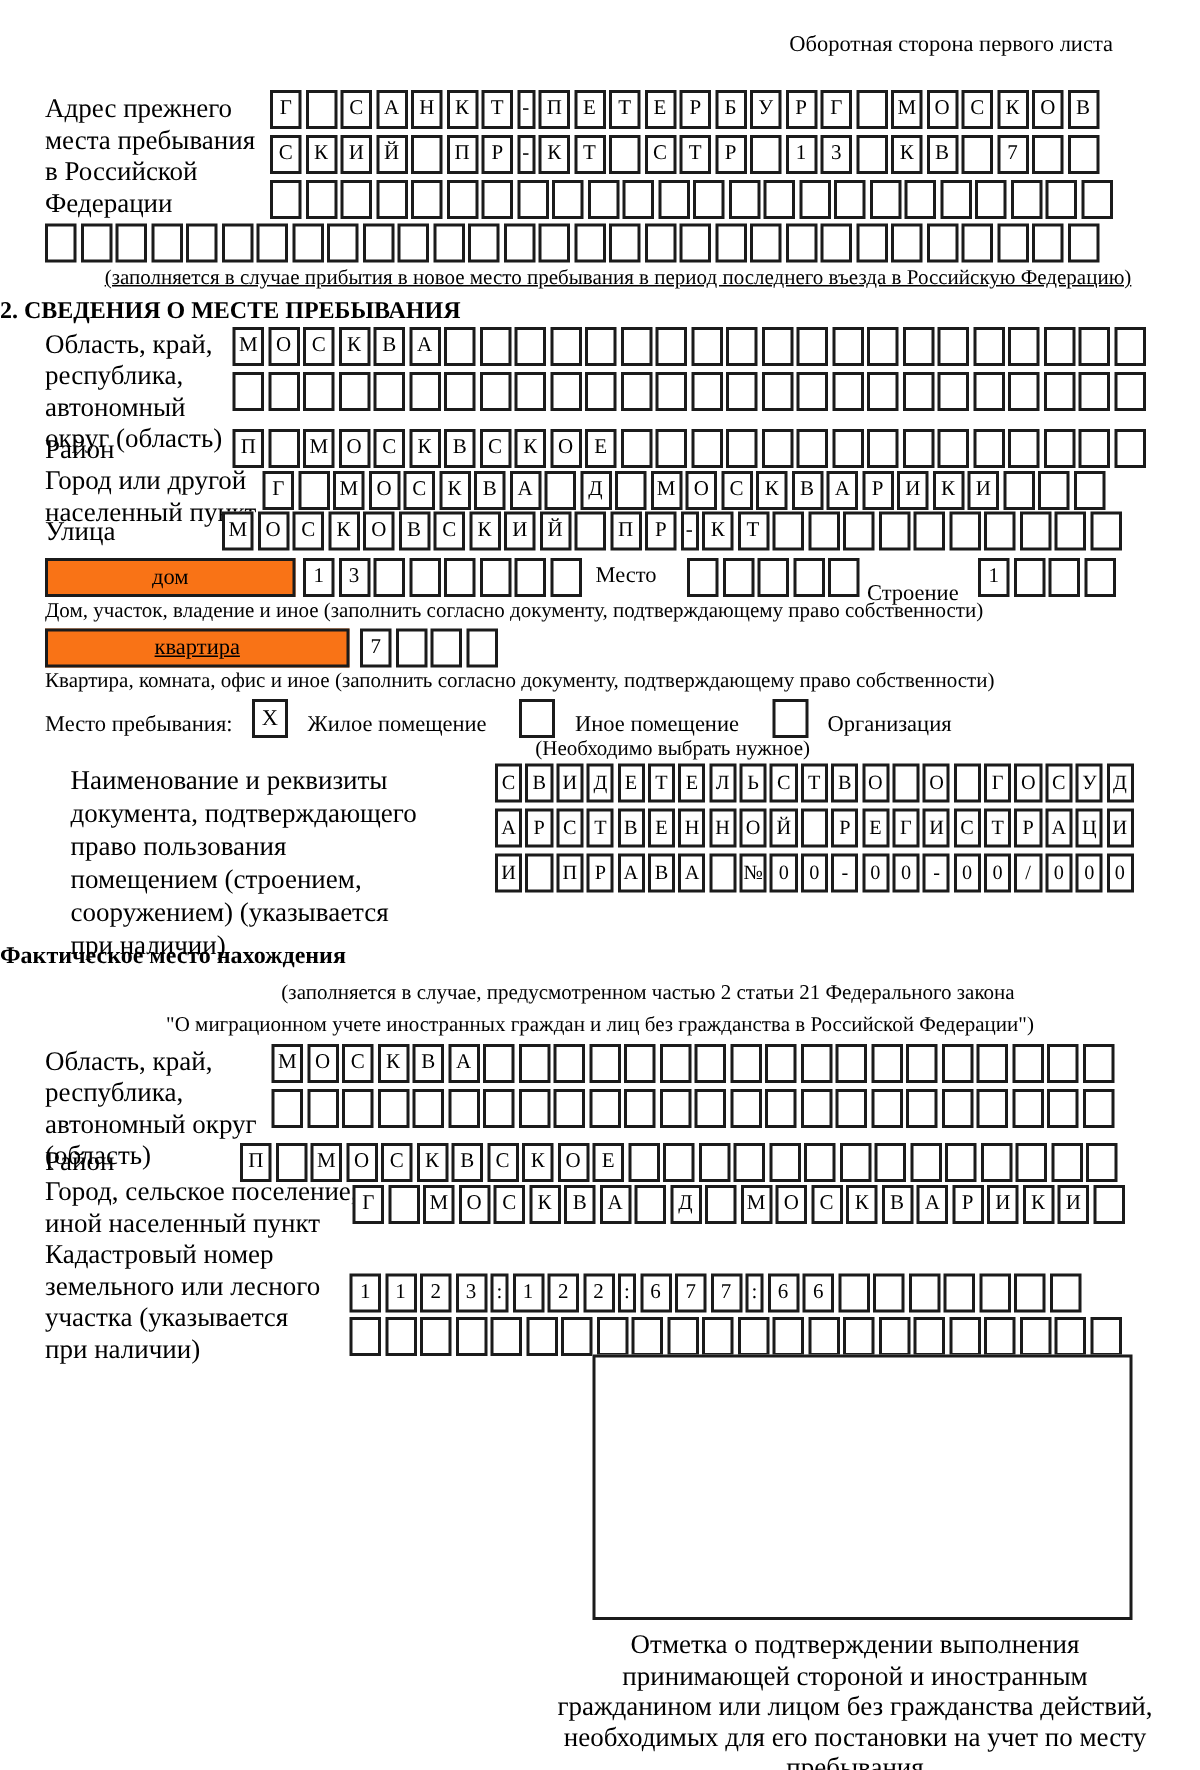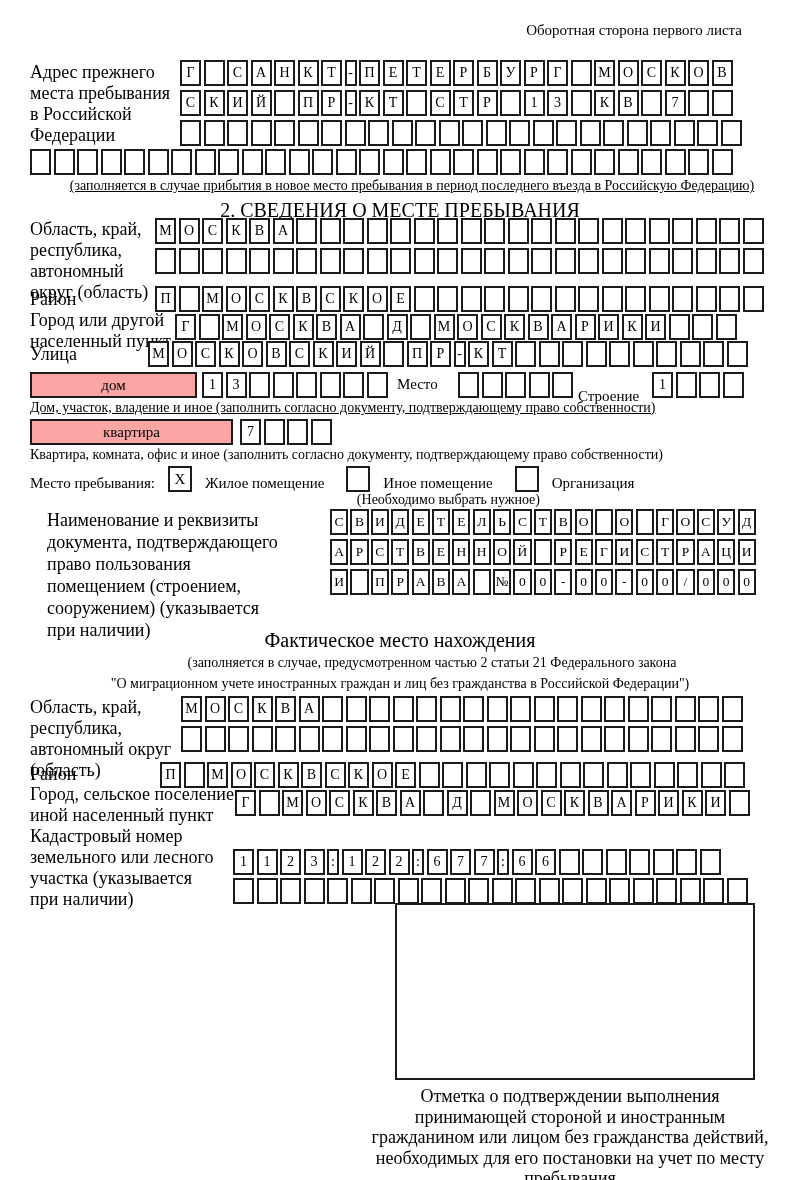--- a/index.html
+++ b/index.html
@@ -2,30 +2,30 @@
 <html><head>
 <meta charset="utf-8">
 <style>
   html,body{margin:0;padding:0;background:#fff;}
   .page{position:relative;width:800px;height:1180px;background:#ffffff;color:#000;
         font-family:"Liberation Serif", serif;overflow:hidden;}
   .abs{position:absolute;}
   .lbl{position:absolute;font-size:18px;line-height:21px;white-space:pre-line;}
   .note{position:absolute;font-size:14px;line-height:18px;}
   .center{width:100%;text-align:center;}
-  .title{position:absolute;width:100%;text-align:center;font-weight:normal;font-size:20px;}
+  .title{position:absolute;width:100%;font-weight:bold;font-size:16px;}
   .cellrow{position:absolute;display:flex;gap:2.5px;}
   .cell{box-sizing:border-box;flex:0 0 auto;width:21px;height:26px;border:2px solid #1b1b1b;
         display:flex;align-items:center;justify-content:center;font-size:14px;line-height:1;
         background:#fff;}
   .cell.narrow{width:12px;}
   .small{gap:2.2px;}
   .small .cell{width:18.2px;font-size:13.5px;}
   .widebox{position:absolute;box-sizing:border-box;height:26px;border:2px solid #1b1b1b;
-        display:flex;align-items:center;justify-content:center;font-size:15px;background:#fca5a5;}
+        display:flex;align-items:center;justify-content:center;font-size:15px;background:#f97316;}
   .inline-lbl{position:absolute;font-size:15px;}
   .stayrow{position:absolute;display:flex;align-items:flex-end;gap:13px;font-size:15px;height:26px;}
   .chk{box-sizing:border-box;flex:0 0 auto;width:24px;height:26px;border:2px solid #1b1b1b;
         display:flex;align-items:center;justify-content:center;font-size:15px;}
   .opt{white-space:nowrap;margin-right:9px;}
   .stampbox{position:absolute;box-sizing:border-box;border:2px solid #1b1b1b;background:#fff;}
   .caption{position:absolute;font-size:18px;line-height:20.5px;text-align:center;}
 </style>
 </head>
 <body>
@@ -321,23 +321,23 @@
       <div class="cell"></div>
       <div class="cell"></div>
     </div>
   <div class="inline-lbl" style="left:578px;top:388px;">Строение</div>
   <div class="cellrow" style="left:652px;top:372px;">
       <div class="cell">1</div>
       <div class="cell"></div>
       <div class="cell"></div>
       <div class="cell"></div>
     </div>
-  <div class="note" style="left:30px;top:399px;text-decoration:underline;">Дом, участок, владение и иное (заполнить согласно документу, подтверждающему право собственности)</div>
-
-  <div class="widebox" style="left:30px;top:419px;width:203px;">квартира</div>
+  <div class="note" style="left:30px;top:399px;">Дом, участок, владение и иное (заполнить согласно документу, подтверждающему право собственности)</div>
+
+  <div class="widebox" style="left:30px;top:419px;width:203px;text-decoration:underline;">квартира</div>
   <div class="cellrow" style="left:240px;top:419px;">
       <div class="cell">7</div>
       <div class="cell"></div>
       <div class="cell"></div>
       <div class="cell"></div>
     </div>
   <div class="note" style="left:30px;top:446px;">Квартира, комната, офис и иное (заполнить согласно документу, подтверждающему право собственности)</div>
 
   <div class="stayrow" style="left:30px;top:466px;">
     <span>Место пребывания:</span>

